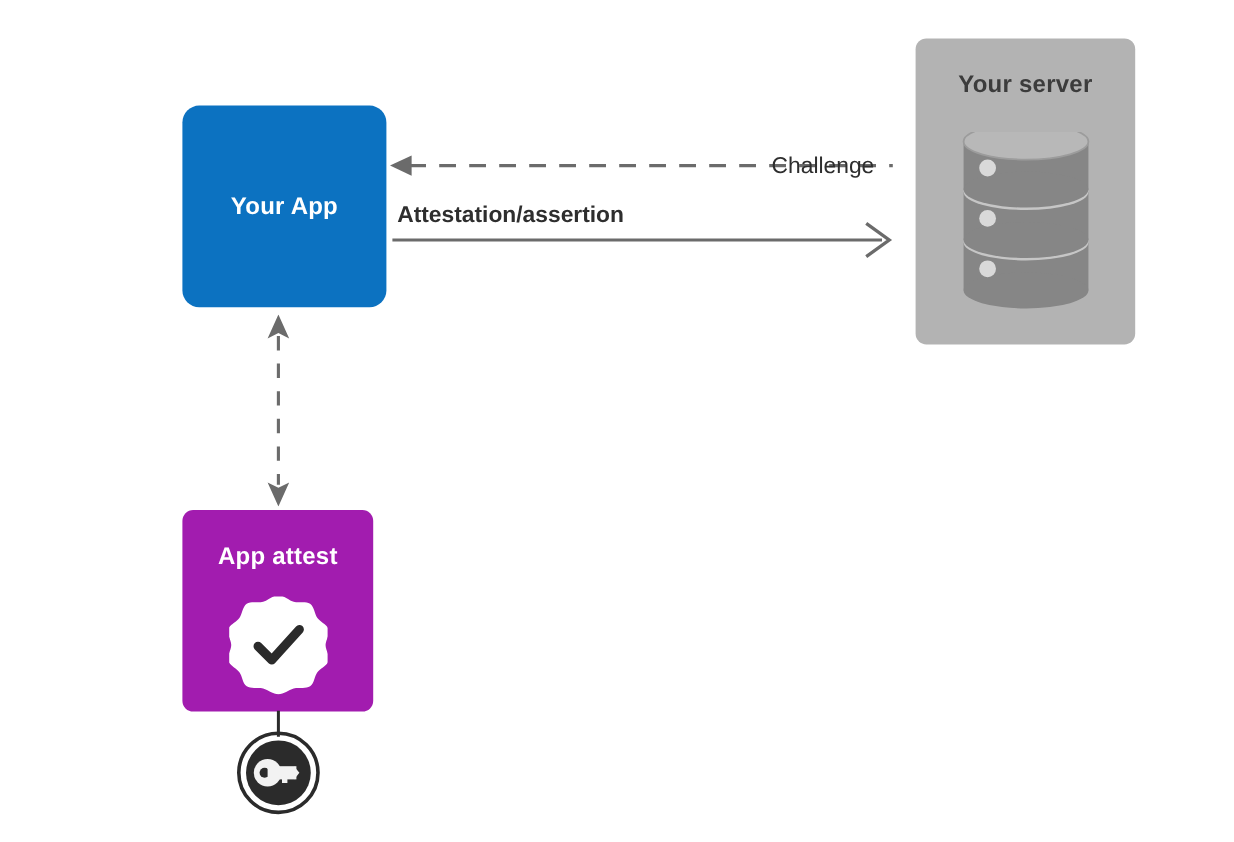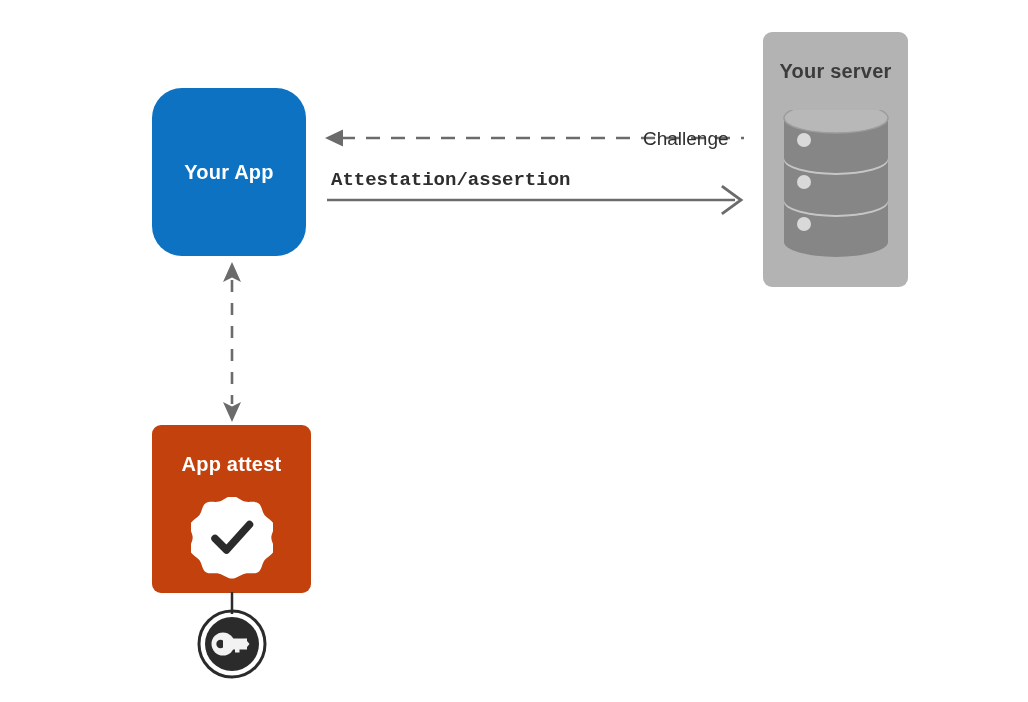--- a/index.html
+++ b/index.html
@@ -23,40 +23,40 @@
 
   
   .node {
     position: absolute;
     box-sizing: border-box;
   }
 
   #node-your-app {
     left: 152px;
     top: 88px;
-    width: 154px;
+    width: 170px;
     height: 168px;
     background: #0c72c1;
-    border-radius: 30px;
+    border-radius: 14px;
     display: flex;
     align-items: center;
     justify-content: center;
   }
   #node-your-app .node-label {
     color: #ffffff;
     font-size: 20px;
     font-weight: bold;
     letter-spacing: 0.2px;
     text-align: center;
   }
 
   #node-your-server {
     left: 763px;
     top: 32px;
-    width: 145px;
+    width: 183px;
     height: 255px;
     background: #b3b3b3;
     border-radius: 9px;
   }
   #node-your-server .node-label {
     position: absolute;
     top: 28px;
     left: 0;
     width: 100%;
     text-align: center;
@@ -70,21 +70,21 @@
     left: 50%;
     top: 78px;
     transform: translateX(-50%);
   }
 
   #node-app-attest {
     left: 152px;
     top: 425px;
     width: 159px;
     height: 168px;
-    background: #c2410c;
+    background: #a21caf;
     border-radius: 9px;
   }
   #node-app-attest .node-label {
     position: absolute;
     top: 28px;
     left: 0;
     width: 100%;
     text-align: center;
     color: #ffffff;
     font-size: 20px;
@@ -140,21 +140,20 @@
     top: 108px;
     font-size: 19px;
     font-weight: normal;
     margin-top: 20px;
   }
   #label-attestation {
     left: 331px;
     top: 169px;
     font-size: 19px;
     font-weight: bold;
-    font-family: Liberation Mono, monospace;
   }
 </style>
 </head>
 <body>
 
 <div id="diagram-canvas">
 
   <div class="node" id="node-your-app">
     <span class="node-label">Your App</span>
   </div>

